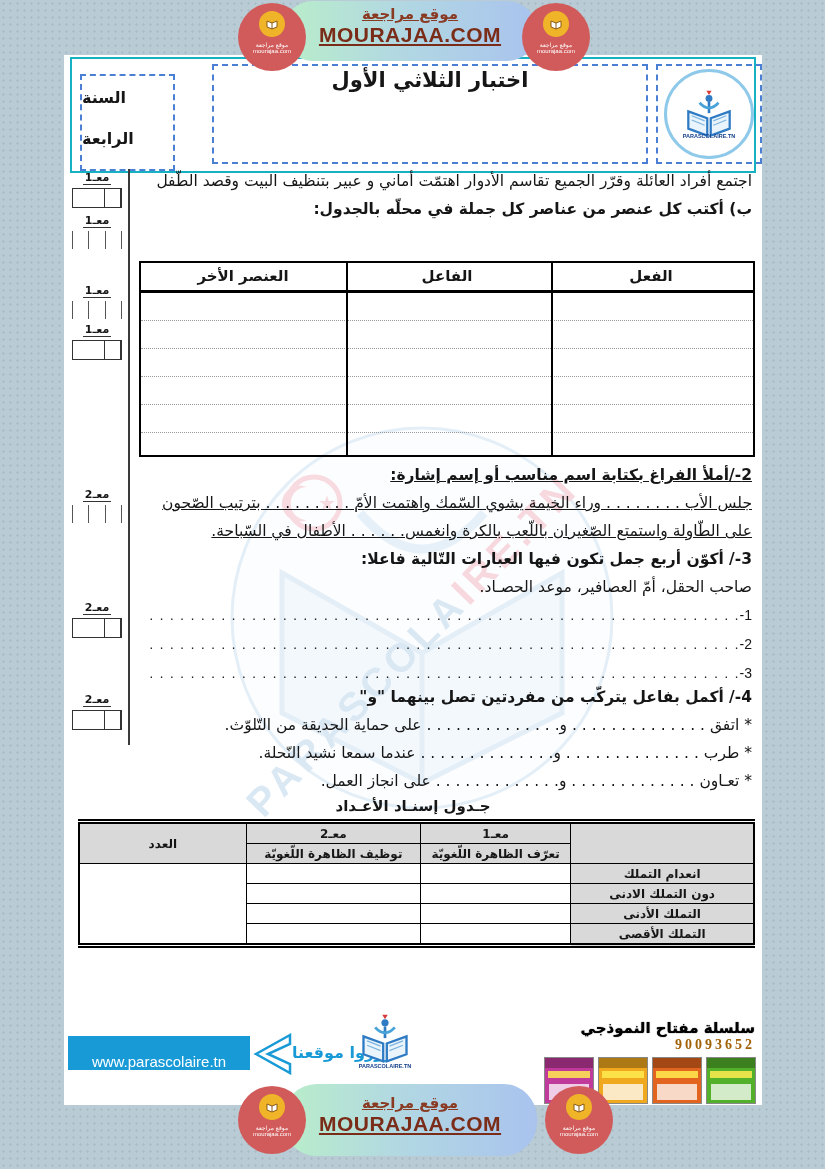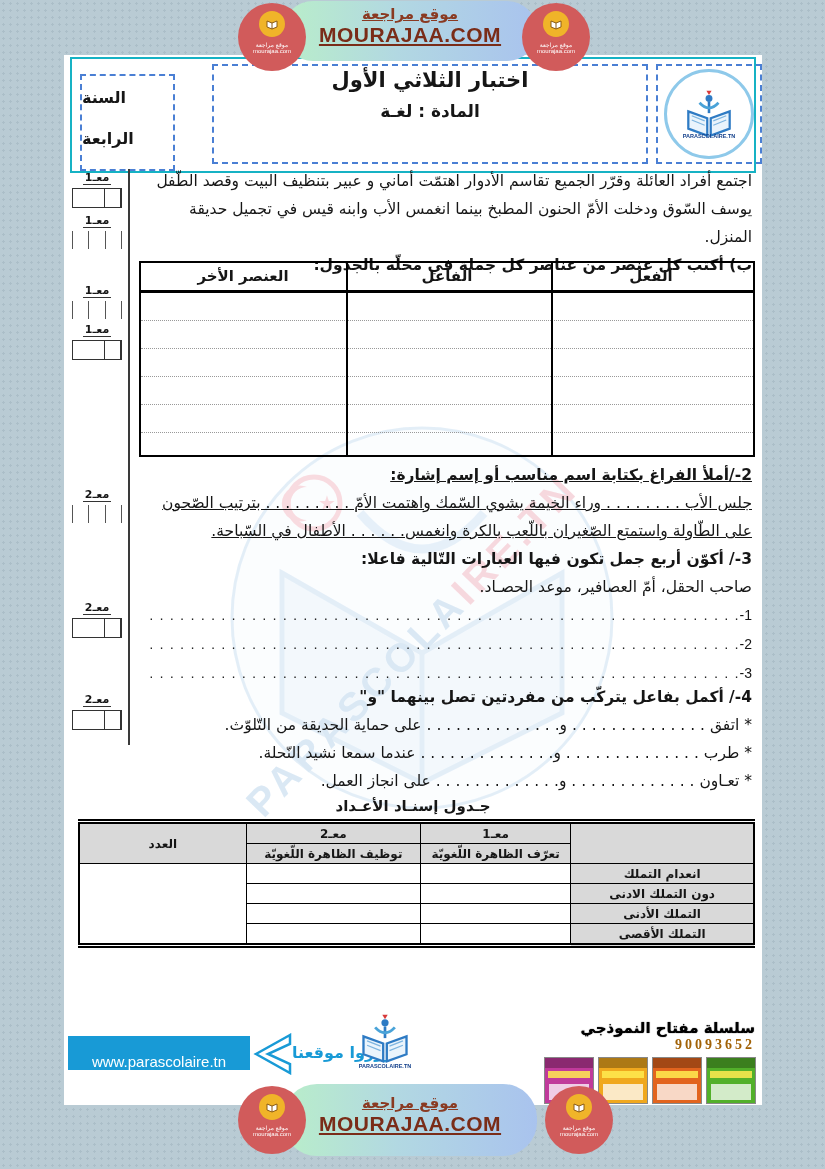--- a/index.html
+++ b/index.html
@@ -139,21 +139,20 @@
 
 <div class="page">
 
   <div class="hframe">
     <div class="dash year-box">
       <div class="yl">السنة</div>
       <div class="yv">الرابعة</div>
     </div>
     <div class="dash title-box">
       <div class="t1">اختبار الثلاثي الأول</div>
-      <div class="t2">المادة : لغـة</div>
     </div>
     <div class="dash logo-box">
       <div class="logo-circle">
         <svg width="54" height="50" viewBox="0 0 60 58">
             <use href="#plogo"></use>
           </svg>
         <div class="logo-name">PARASCOLAIRE.TN</div>
       </div>
     </div>
   </div>
@@ -223,21 +222,20 @@
     <path d="M97,72 a18,18 0 1,0 0,33 a14,14 0 1,1 0,-33 Z" fill="#f2b9c2"></path>
     <text x="108" y="95" font-size="20" fill="#f2b9c2">★</text>
     <path d="M150,98 Q212,170 274,98" stroke="#cfe3f4" stroke-width="9" fill="none"></path>
     <path d="M72,158 L212,238 L352,158 L352,298 L212,368 L72,298 Z" fill="#dcebf8" fill-opacity="0.55" stroke="#c9dff1" stroke-width="5"></path>
     <path d="M212,238 L212,368" stroke="#c9dff1" stroke-width="5"></path>
     <text x="212" y="240" text-anchor="middle" transform="rotate(-46 212 240)" font-family="Liberation Sans, sans-serif" font-size="40" font-weight="bold" fill="#b7d3ea" letter-spacing="5">PARASCOLA<tspan fill="#efb3be">IRE.TN</tspan></text>
   </svg>
 
   <div class="blk" style="top:112px;">
     <div>اجتمع أفراد العائلة وقرّر الجميع تقاسم الأدوار اهتمّت أماني و عبير بتنظيف البيت وقصد الطّفل</div>
-    <div>يوسف السّوق ودخلت الأمّ الحنون المطبخ بينما انغمس الأب وابنه قيس في تجميل حديقة المنزل.</div>
     <div class="bold">ب) أكتب كل عنصر من عناصر كل جملة في محلّه بالجدول:</div>
   </div>
 
   <div class="t1wrap">
     <div class="t1head">
       <div>الفعل</div>
       <div>الفاعل</div>
       <div>العنصر الأخر</div>
     </div>
     <div class="t1row"></div>

